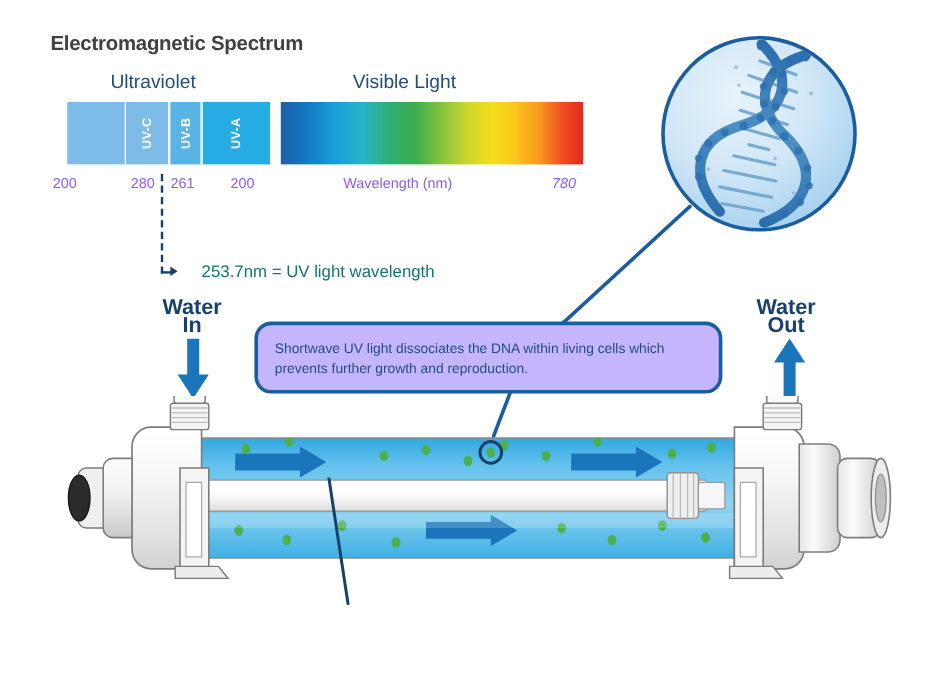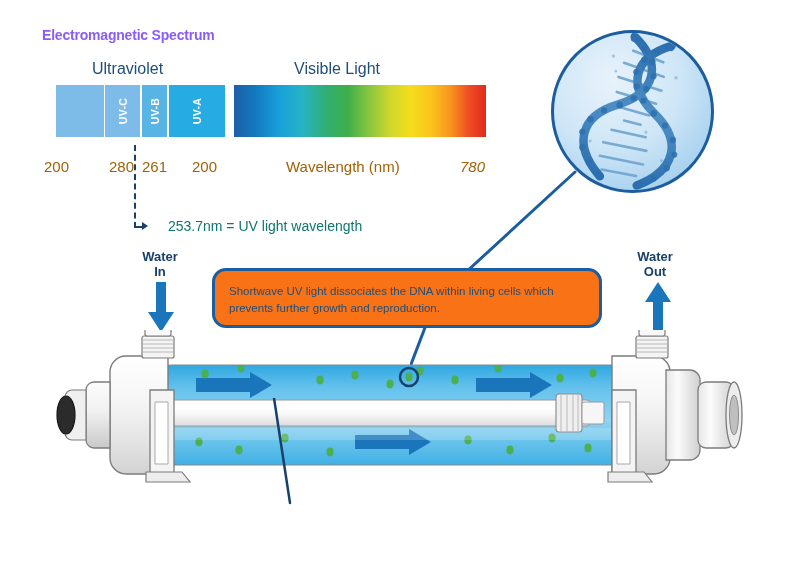--- a/index.html
+++ b/index.html
@@ -19,24 +19,24 @@
     position: absolute;
     left: 0; top: 0;
     width: 786px;
     height: 562px;
   }
 
   
   #title {
     position: absolute;
     left: 42px; top: 27px;
-    font-size: 14px;
+    font-size: 17px;
     font-weight: bold;
     letter-spacing: -0.2px;
-    color: #8b5cf6;
+    color: #404040;
     white-space: nowrap;
   }
 
   
   #spectrum-block {
     position: absolute;
     left: 56px; top: 60px;
     width: 430px;
   }
   .band-caption {
@@ -94,23 +94,23 @@
   }
 
   #tick-row {
     position: absolute;
     left: 0px; top: 82px;
     width: 440px;
     height: 18px;
   }
   .tick {
     position: absolute;
-    top: 16px;
-    font-size: 15px;
-    color: #a16207;
+    top: 4px;
+    font-size: 12px;
+    color: #8b5cf6;
     white-space: nowrap;
   }
   #tick-200 { left: -12px; }
   #tick-280 { left: 53px; }
   #tick-315 { left: 86px; }
   #tick-400 { left: 136px; }
   #tick-780 { left: 404px; font-style: italic; }
   #tick-wl  { left: 230px; }
 
   
@@ -169,41 +169,41 @@
     width: 160px; height: 130px;
   }
 
   
   #callout {
     position: absolute;
     left: 212px; top: 268px;
     width: 390px; height: 60px;
     border: 3px solid #1B5D9E;
     border-radius: 14px;
-    background: #f97316;
+    background: #c4b5fd;
     box-sizing: border-box;
   }
   #callout-text {
     position: absolute;
     left: 14px; top: 12px;
     width: 362px;
     font-size: 11.5px;
     line-height: 17px;
     color: #1F4E79;
   }
   #callout-tail {
     position: absolute;
     left: 410px; top: 325px;
     width: 20px; height: 60px;
   }
 
   
   .port-label {
     position: absolute;
-    font-size: 13px;
+    font-size: 18px;
     font-weight: bold;
     color: #17406B;
     text-align: center;
     line-height: 15px;
     white-space: nowrap;
   }
   #water-in-label  { left: 132px; top: 249px; width: 56px; }
   #water-out-label { left: 627px; top: 249px; width: 56px; }
 
   .port-arrow { position: absolute; }

